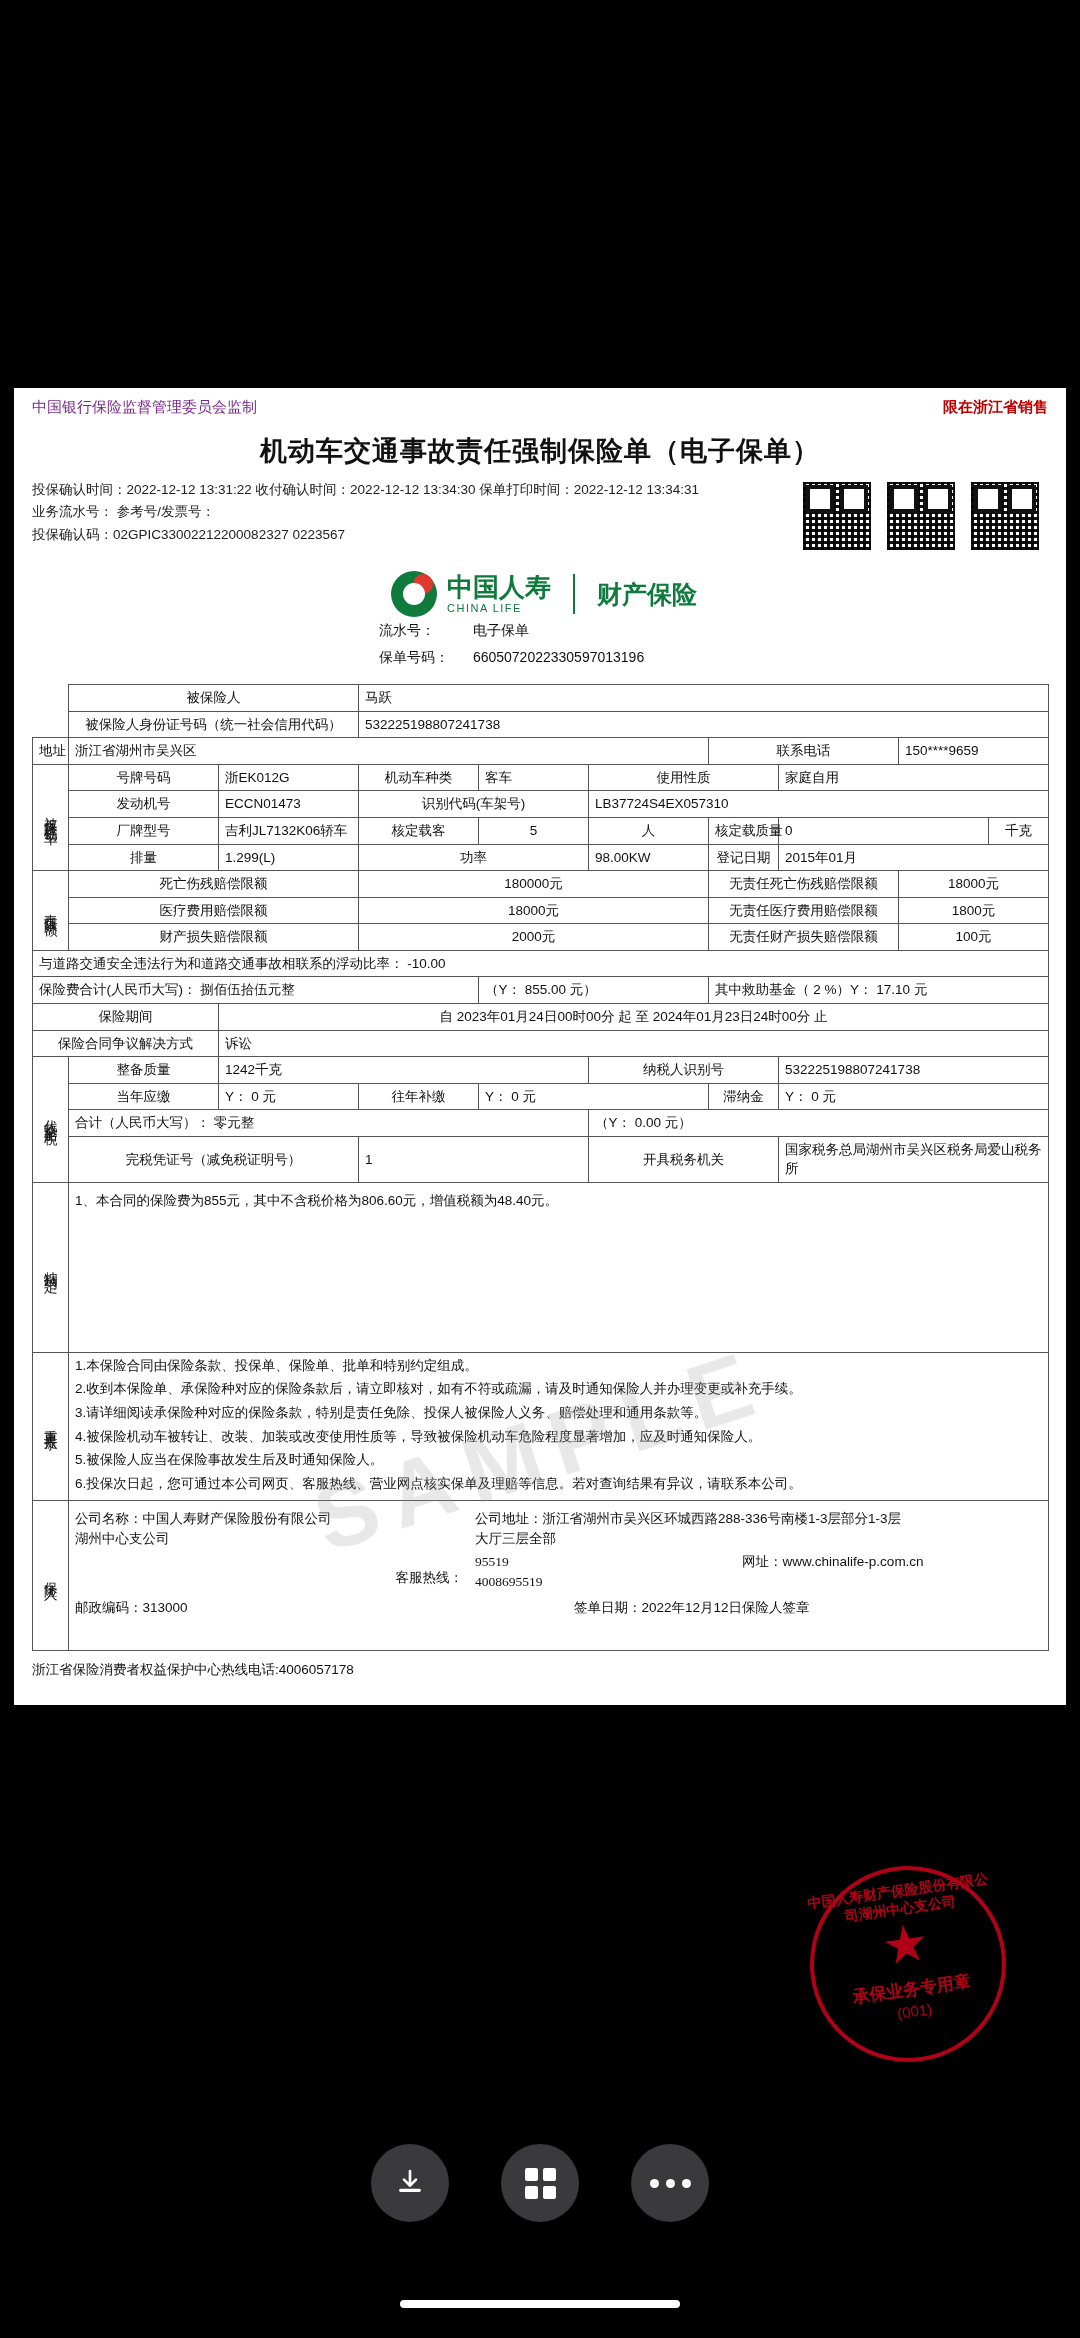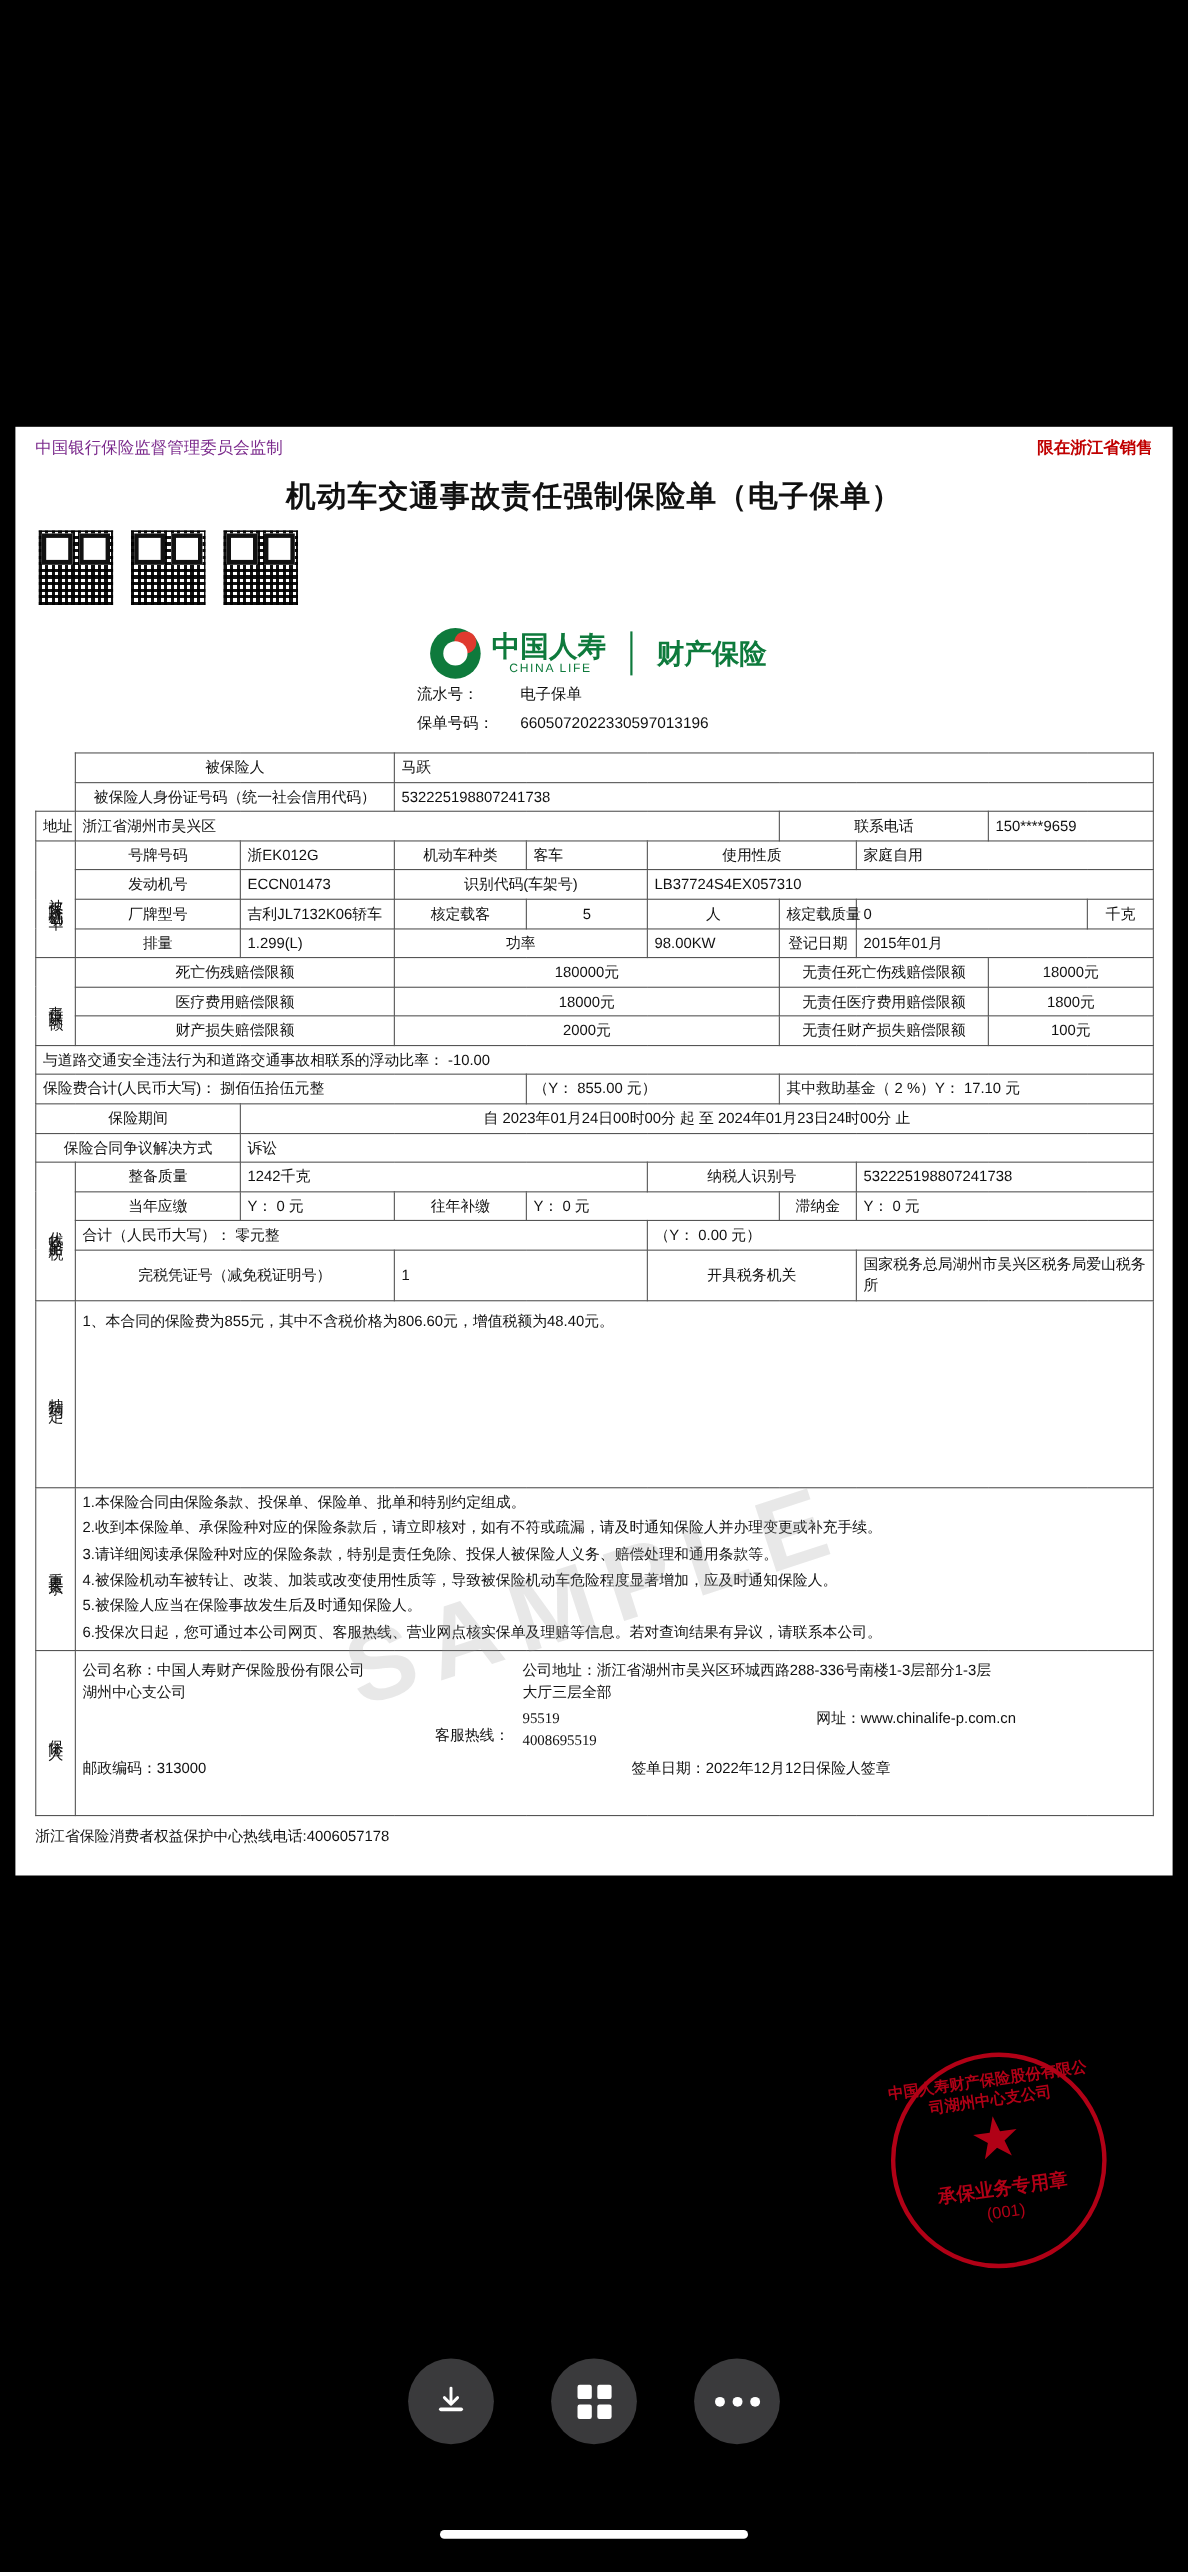--- a/index.html
+++ b/index.html
@@ -69,21 +69,21 @@
   }
   .cl-mark::after {
     content: ""; position: absolute; left: 12px; top: 12px;
     width: 22px; height: 22px; border-radius: 50%; background: #fff;
   }
   .cl-mark::before {
     content: ""; position: absolute; left: 22px; top: 3px;
     width: 20px; height: 20px; border-radius: 50%; background: #e03a2f;
   }
   .cl-cn { font-size: 26px; font-weight: bold; color: #0e7a3c; line-height: 1.05; }
-  .cl-en { font-size: 11px; color: #0e7a3c; letter-spacing: 1.5px; margin-left: 16px; }
+  .cl-en { font-size: 11px; color: #0e7a3c; letter-spacing: 1.5px; }
   .cl-div { width: 2px; height: 40px; background: #0e7a3c; margin: 0 12px; }
   .cl-sub { font-size: 25px; color: #0e7a3c; font-weight: bold; }
   .brand-right { font-size: 14px; color: #111; line-height: 1.9; text-align: left; min-width: 330px; }
   .brand-right span.k { display: inline-block; width: 90px; }
 
   
   table.doc {
     width: 100%; border-collapse: collapse;
     font-size: 13.5px; color: #111;
     table-layout: fixed;
@@ -175,20 +175,25 @@
     <div class="watermark">SAMPLE</div>
 
     <div class="top-line">
       <span>中国银行保险监督管理委员会监制</span>
       <span class="right">限在浙江省销售</span>
     </div>
 
     <div class="doc-title">机动车交通事故责任强制保险单（电子保单）</div>
 
     <div class="meta-wrap">
+      <div class="meta">
+        <div>投保确认时间：2022-12-12 13:31:22 收付确认时间：2022-12-12 13:34:30 保单打印时间：2022-12-12 13:34:31</div>
+        <div>业务流水号：  参考号/发票号：</div>
+        <div>投保确认码：02GPIC33002212200082327 0223567</div>
+      </div>
       <div class="qr-row">
         <div class="qr"></div>
         <div class="qr"></div>
         <div class="qr"></div>
       </div>
     </div>
 
     <div class="brand-row">
       <div class="brand-left">
         <div class="cl-mark"></div>

